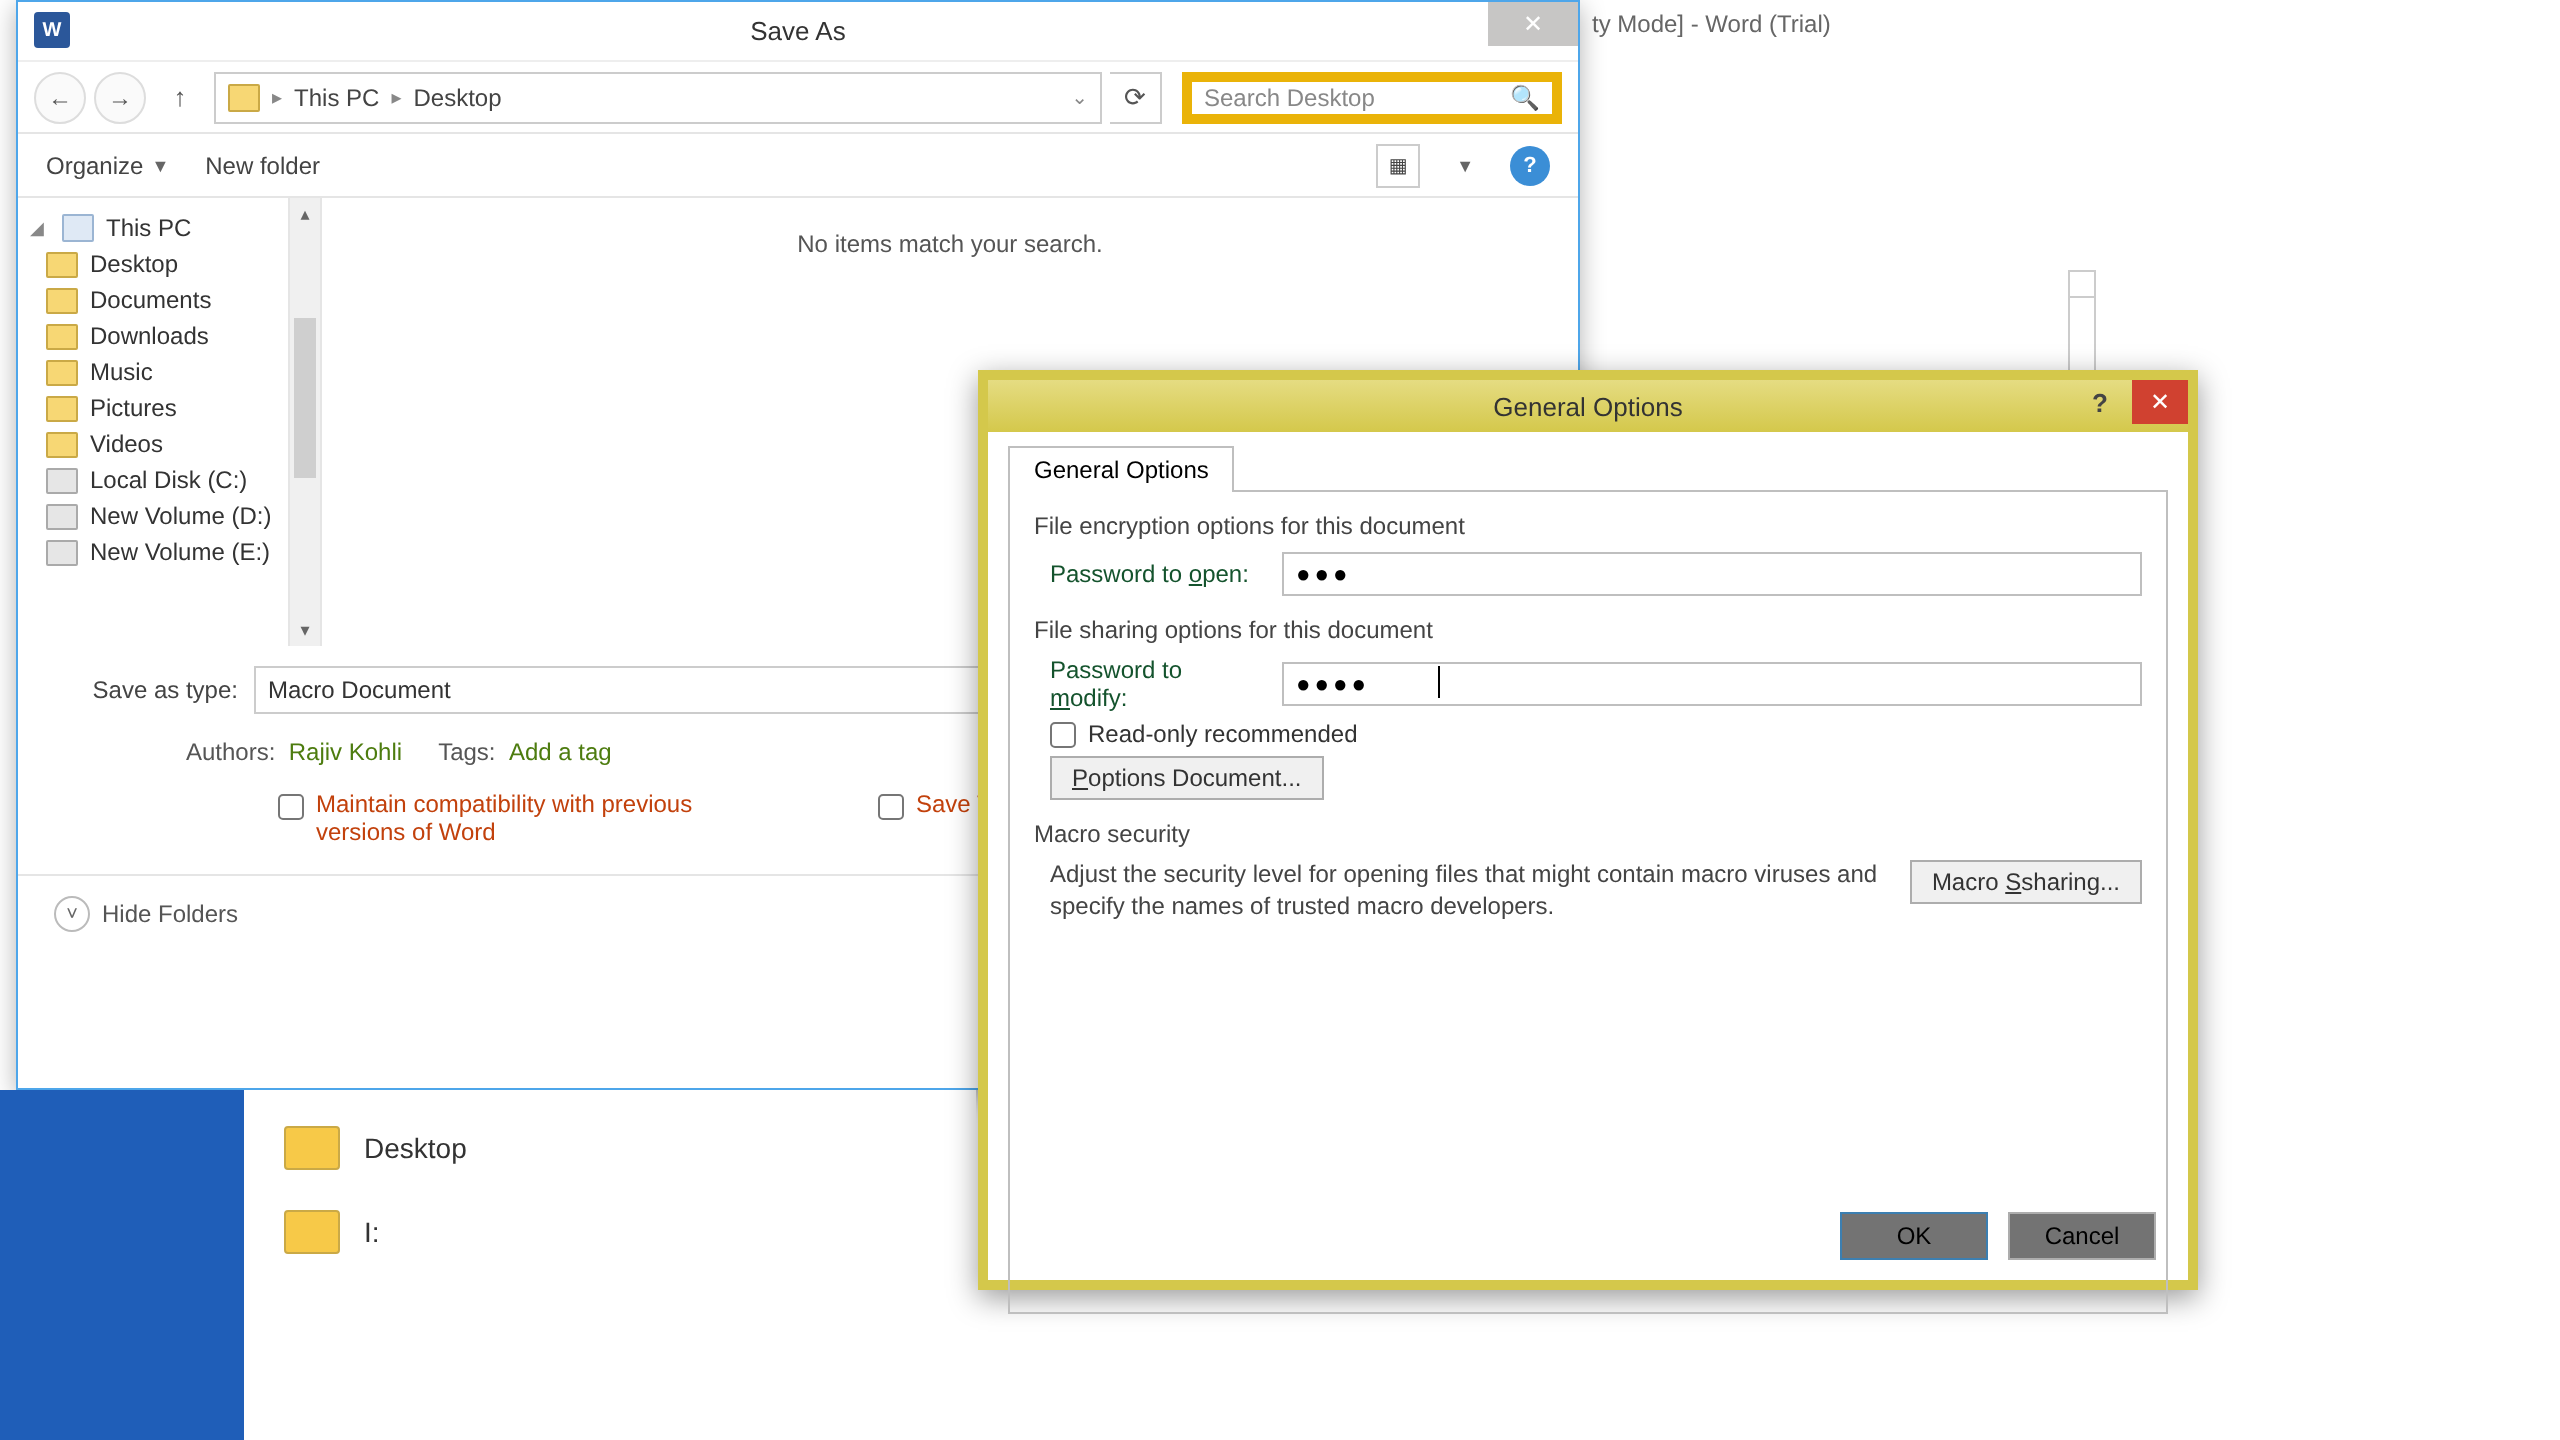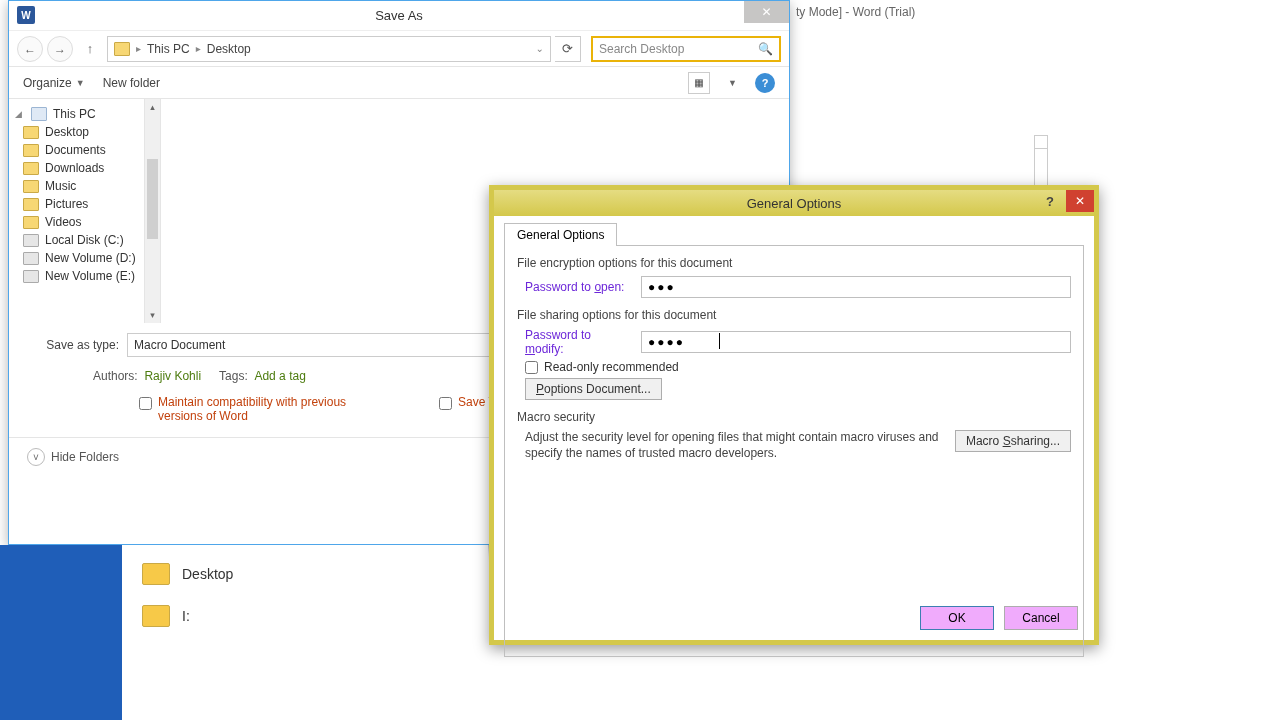--- a/index.html
+++ b/index.html
@@ -19,21 +19,21 @@
   .saveas-close { position:absolute; right:0; top:0; width:45px; height:22px; background:#c7c6c5; color:#fff; display:flex; align-items:center; justify-content:center; font-size:12px;}
 
   .nav-row { height:36px; display:flex; align-items:center; padding:0 8px; gap:4px; border-bottom:1px solid #e5e5e5;}
   .nav-btn { width:26px; height:26px; border:1px solid #ddd; border-radius:50%; display:flex; align-items:center; justify-content:center; color:#555; font-size:12px; background:#fafafa;}
   .nav-up { width:26px; height:26px; display:flex; align-items:center; justify-content:center; color:#555; font-size:13px;}
   .addr-bar { flex:1; height:26px; border:1px solid #ccc; display:flex; align-items:center; padding:0 6px; gap:6px; font-size:12px; color:#444; background:#fff; min-width:0;}
   .addr-sep { color:#888; font-size:10px;}
   .folder-mini { width:16px; height:14px; background:#f7d774; border:1px solid #caa946; border-radius:1px;}
   .addr-drop { margin-left:auto; color:#888; font-size:10px;}
   .refresh { width:26px; height:26px; display:flex; align-items:center; justify-content:center; color:#555; font-size:13px; border:1px solid #ccc; border-left:none;}
-  .search-box { width:190px; height:26px; border:2px solid #eab308; display:flex; align-items:center; padding:0 6px; font-size:12px; color:#888; margin-left:6px;}
+  .search-box { width:190px; height:26px; border:5px solid #eab308; display:flex; align-items:center; padding:0 6px; font-size:12px; color:#888; margin-left:6px;}
   .search-box .mag { margin-left:auto; color:#666;}
 
   .toolbar-row { height:32px; display:flex; align-items:center; padding:0 14px; gap:18px; border-bottom:1px solid #e5e5e5; font-size:12px; color:#444;}
   .org-btn { display:flex; align-items:center; gap:4px;}
   .tb-spacer { flex:1;}
   .view-btn { width:22px; height:22px; border:1px solid #ccc; display:flex; align-items:center; justify-content:center; font-size:10px;}
   .help-btn { width:20px; height:20px; border-radius:50%; background:#3b8ed6; color:#fff; display:flex; align-items:center; justify-content:center; font-size:11px; font-weight:bold;}
 
   .body-area { display:flex; height:224px;}
   .tree-scroll { width:16px; background:#f0f0f0; position:relative; border-right:1px solid #e5e5e5;}
@@ -77,29 +77,29 @@
   .go-titlebar { height:26px; background:linear-gradient(#e5dc82,#d4c84b); display:flex; align-items:center; justify-content:center; position:relative; font-size:13px; color:#333;}
   .go-help { position:absolute; right:30px; top:0; width:28px; height:22px; display:flex; align-items:center; justify-content:center; color:#444; font-size:13px; font-weight:bold;}
   .go-close { position:absolute; right:0; top:0; width:28px; height:22px; background:#d04130; color:#fff; display:flex; align-items:center; justify-content:center; font-size:12px;}
   .go-body { padding:6px 10px;}
   .go-tabs { display:flex;}
   .go-tab { border:1px solid #bfbfbf; border-bottom:none; padding:4px 12px; font-size:12px; background:#fff; position:relative; top:1px;}
   .go-panel { border:1px solid #bfbfbf; padding:10px 12px 60px 12px; font-size:12px; color:#333; height:412px;}
   .go-section { margin-bottom:10px;}
   .go-heading { font-size:12px; color:#444; margin-bottom:6px;}
   .go-row { display:flex; align-items:center; margin:4px 0 4px 8px; gap:8px;}
-  .go-row label { width:108px; color:#6d28d9;}
+  .go-row label { width:108px; color:#14532d;}
   .u { text-decoration: underline; }
   .go-input { flex:1; height:22px; border:1px solid #bfbfbf; padding:0 6px; font-family:inherit; font-size:12px; letter-spacing:2px;}
   .go-check { display:flex; align-items:center; gap:6px; margin:4px 0 4px 8px;}
   .go-btn { border:1px solid #adadad; background:#f0f0f0; padding:3px 10px; font-size:12px; display:inline-block;}
   .go-macro-row { display:flex; gap:12px; align-items:flex-start; margin:4px 0 0 8px;}
   .go-macro-text { flex:1; color:#444; line-height:1.3;}
   .go-buttons { position:absolute; bottom:10px; right:16px; display:flex; gap:10px;}
-  .dlg-btn { width:74px; height:24px; border:1px solid #adadad; background:#f0abfc; font-size:12px; display:flex; align-items:center; justify-content:center;}
+  .dlg-btn { width:74px; height:24px; border:1px solid #adadad; background:#737373; font-size:12px; display:flex; align-items:center; justify-content:center;}
   .dlg-btn.primary { border:1px solid #3c7fb1;}
 
   .cursor { position:absolute; width:1px; height:16px; background:#000; top:2px; left:78px;}
   .pw-wrap { position:relative; flex:1;}
 </style>
 </head>
 <body>
 
 <div class="word-titlebar">ty Mode] - Word (Trial)</div>
 <div class="word-ruler">
@@ -187,20 +187,23 @@
       <div class="tree-item">
           <span class="disk-icon"></span>
           <span>New Volume (E:)</span>
         </div>
     </div>
     <div class="tree-scroll">
       <div class="arrow-up">▴</div>
       <div class="thumb"></div>
       <div class="arrow-dn">▾</div>
     </div>
+    <div class="content">
+      <span>No items match your search.</span>
+    </div>
   </div>
 
   <div class="fields">
     <div class="field-row">
       <label>Save as type:</label>
       <div class="field-input">Macro Document</div>
     </div>
     <div class="meta-row">
       <div><span class="meta-label">Authors:</span>
         &nbsp;<span class="meta-link">Rajiv Kohli</span></div>

